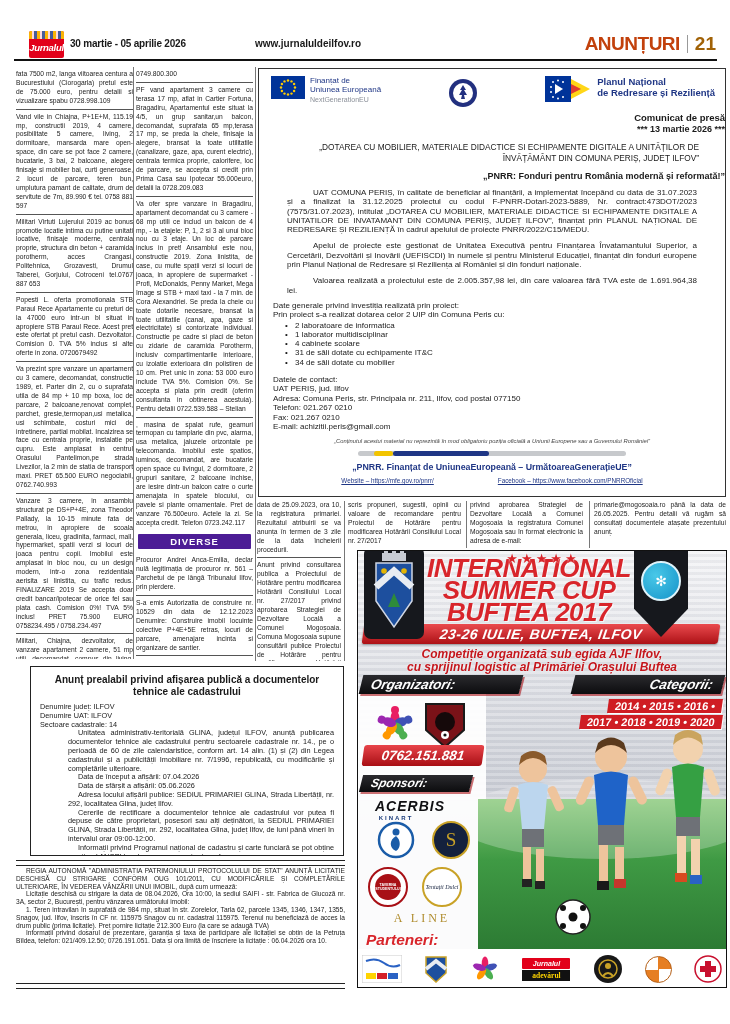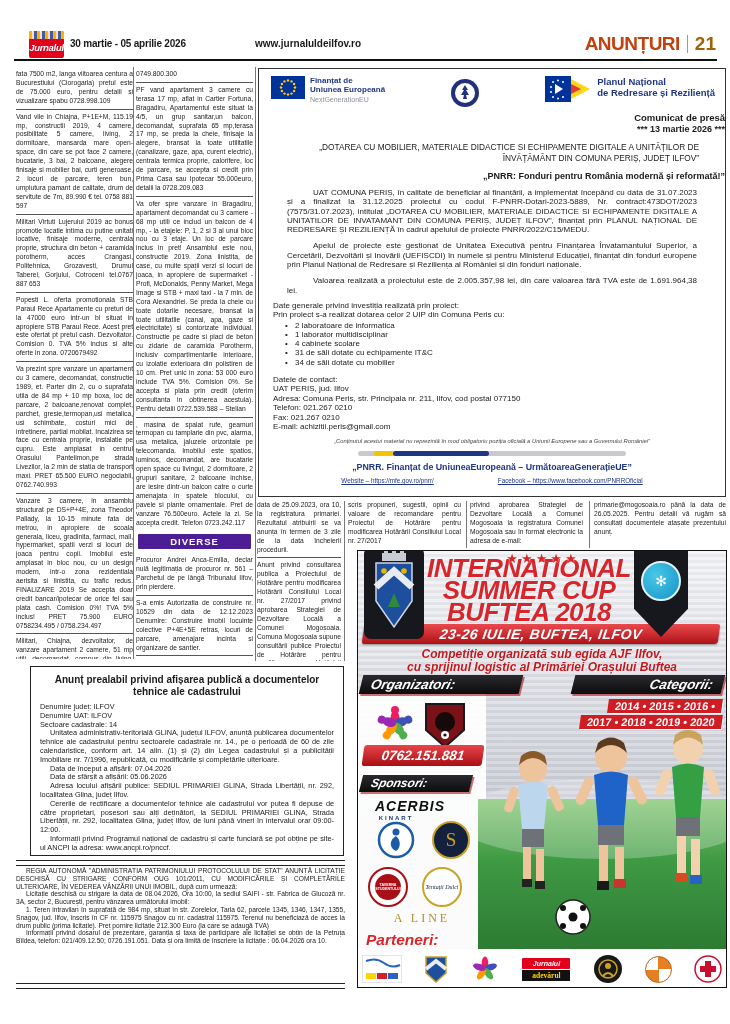--- a/index.html
+++ b/index.html
@@ -28,21 +28,21 @@
   .ncol{overflow:hidden;font-size:6.7px;line-height:8.9px;text-align:justify;color:#222;}
   #colA{left:257px;top:501px;width:84px;height:160px;}
   #colB{left:348px;top:501px;width:113px;height:47px;}
   #colC{left:470px;top:501px;width:113px;height:47px;}
   #colD{left:594px;top:501px;width:132px;height:47px;}
   #colA .np + .np{border-top:1px solid #555;margin-top:3px;padding-top:3px;}
   
   #press{left:258px;top:68px;width:468px;height:429px;border:1px solid #333;box-sizing:border-box;background:#fff;overflow:hidden;}
   .press-logos{display:flex;justify-content:space-between;align-items:flex-start;padding:7px 10px 0 12px;}
   .eu-block{display:flex;gap:5px;}
-  .eu-text div{font-size:8px;font-weight:bold;color:#1f3685;line-height:9px;}
+  .eu-text div{font-size:8px;font-weight:normal;color:#1f3685;line-height:9px;}
   .eu-text .ngeu{font-weight:normal;color:#8a8f98;font-size:7px;margin-top:1px;}
   .pnrr-block{display:flex;gap:6px;}
   .pnrr-text div{font-size:9.5px;font-weight:bold;color:#1f3685;line-height:11px;}
   .pr-center{text-align:right;}
   .pr-head{font-size:9.5px;font-weight:bold;margin-top:4px;}
   .pr-date{font-size:9px;font-weight:bold;margin-top:1px;}
   .pr-title{font-size:8.3px;line-height:10.5px;margin:8px 26px 0;}
   .pr-sub{font-size:9px;font-weight:bold;margin-top:8px;}
   .pr-p{font-size:8px;line-height:9.3px;text-align:justify;margin:7px 28px 0;text-indent:26px;}
   .pr-pn{font-size:8px;line-height:9.3px;margin:6px 10px 0 14px;}
@@ -55,21 +55,21 @@
   .pbar{width:268px;height:5px;margin:7px auto 0;background:#c7c9cc;border-radius:3px;position:relative;}
   .pbar .y{position:absolute;left:6%;width:7%;top:0;bottom:0;background:#f2c400;border-radius:3px;}
   .pbar .n{position:absolute;left:13%;width:36%;top:0;bottom:0;background:#1f3685;border-radius:3px;}
   .pr-foot{font-size:8.8px;font-weight:bold;color:#1f3685;text-align:center;margin-top:6px;}
   .pr-links{display:flex;justify-content:center;gap:64px;margin-top:5px;}
   .pr-links span{font-size:6.3px;color:#1f3685;text-decoration:underline;}
   
   #cad-box{left:30px;top:666px;width:314px;height:190px;border:1.2px solid #222;box-sizing:border-box;padding:5px 9px;overflow:hidden;background:#fff;}
   #cad-box .t{font-size:10px;font-weight:bold;text-align:center;line-height:12px;margin:2px 6px 5px;}
   #cad-box .l{font-size:7.3px;line-height:8.8px;}
-  #cad-box .p{font-size:7.3px;line-height:8.8px;text-align:justify;text-indent:10px;}
+  #cad-box .p{font-size:7.3px;line-height:8.8px;text-align:justify;text-indent:10px;margin-left:28px;}
   
   .dbl{height:4px;border-top:1.2px solid #222;border-bottom:1.2px solid #222;}
   #regia-top{left:16px;top:860px;width:329px;}
   #regia-bot{left:16px;top:983px;width:329px;}
   #regia-text{left:16px;top:867px;width:329px;height:114px;overflow:hidden;}
   #regia-text .p{font-size:6.6px;line-height:7.8px;text-align:justify;text-indent:10px;}
   
   #ad{left:357px;top:550px;width:370px;height:438px;border:1.5px solid #111;box-sizing:border-box;overflow:hidden;background:linear-gradient(180deg,#f4f4f6 0%,#e9eaee 18%,#d9dbe1 38%,#c9ccd4 58%,#bfc3cb 75%);}
   .stands{position:absolute;left:0;top:0;right:0;height:250px;background:repeating-linear-gradient(180deg,rgba(255,255,255,.28) 0 3px,rgba(110,116,132,.14) 3px 6px);opacity:.55;}
   .ad-white-left{position:absolute;left:0;top:140px;width:128px;bottom:0;background:rgba(255,255,255,.93);}
@@ -342,21 +342,21 @@
     <path d="M30 46 L36 60 H24 Z" fill="#2e8b3a"></path>
   </svg>
   <div class="ad-stars">★★★★★</div>
   <div class="pennant">
     <div class="badge">✻</div>
   </div>
 
   <div class="ad-title">
     <div class="t">INTERNATIONAL</div>
     <div class="t">SUMMER CUP</div>
-    <div class="t">BUFTEA 2018</div>
+    <div class="t">BUFTEA 2017</div>
   </div>
 
   <div class="ad-banner">23-26 IULIE, BUFTEA, ILFOV</div>
   <div class="ad-sub" style="top:109px">cu sprijinul logistic al Primăriei Orașului Buftea</div>
   <div class="ad-sub" style="top:96px">Competiție organizată sub egida AJF Ilfov,</div>
 
   <div class="blk-banner" style="left:3px;top:124px;width:150px;padding-left:10px;">Organizatori:</div>
   <div class="blk-banner" style="right:3px;top:124px;width:140px;text-align:right;padding-right:10px;">Categorii:</div>
 
   <svg class="abs" style="left:14px;top:150px;z-index:6" width="46" height="46" viewBox="0 0 46 46">

